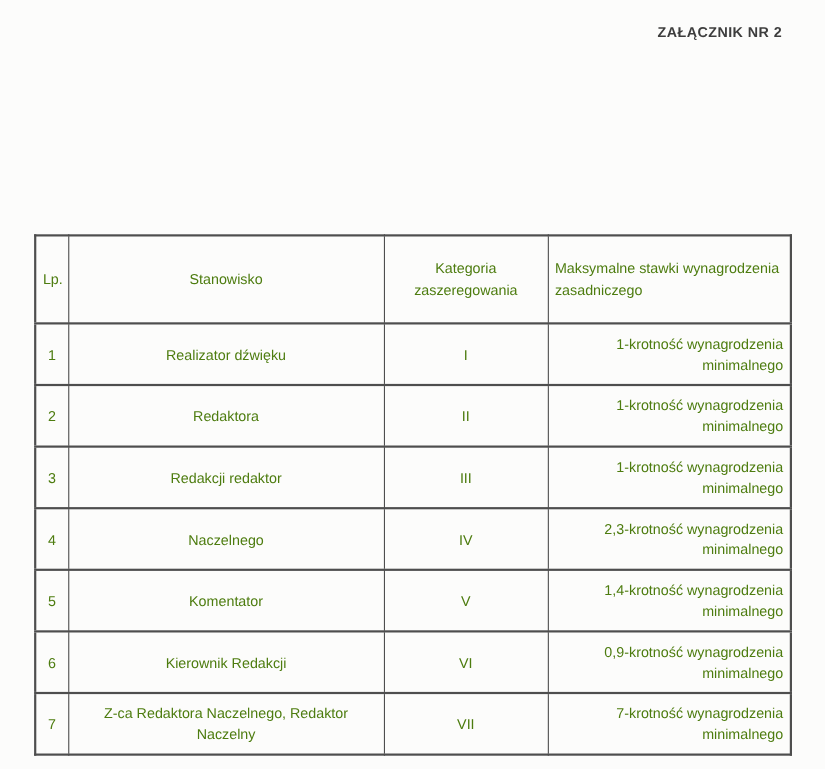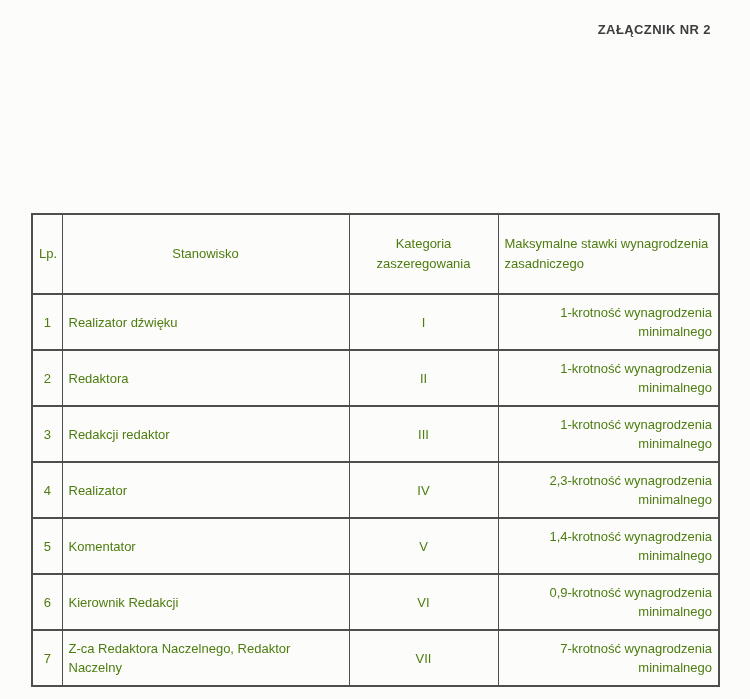--- a/index.html
+++ b/index.html
@@ -65,21 +65,21 @@
     height: 80px;
   }
   .main-table tr.data-row {
     height: 56px;
   }
   .col-lp      { width: 30px;  }
   .col-pos     { width: 287px; }
   .col-cat     { width: 149px; }
   .col-rate    { width: 221px; }
   .cell-lp   { text-align: center; padding: 2px 2px; }
-  .cell-pos  { text-align: left; padding-left: 8px; }
+  .cell-pos  { text-align: center; padding-left: 8px; }
   .cell-cat  { text-align: center; }
   .cell-rate { text-align: right; padding-right: 8px; }
   .header-row th { text-align: center; line-height: 20px; }
 </style>
 </head>
 <body>
 
 <div class="page">
 
   <div class="attachment-label"><span>ZAŁĄCZNIK NR 2</span></div>
@@ -118,21 +118,21 @@
 
       <tr class="data-row">
         <td class="cell-lp">3</td>
         <td class="cell-pos">Redakcji redaktor</td>
         <td class="cell-cat">III</td>
         <td class="cell-rate">1-krotność wynagrodzenia minimalnego</td>
       </tr>
 
       <tr class="data-row">
         <td class="cell-lp">4</td>
-        <td class="cell-pos">Realizator</td>
+        <td class="cell-pos">Naczelnego</td>
         <td class="cell-cat">IV</td>
         <td class="cell-rate">2,3-krotność wynagrodzenia minimalnego</td>
       </tr>
 
       <tr class="data-row">
         <td class="cell-lp">5</td>
         <td class="cell-pos">Komentator</td>
         <td class="cell-cat">V</td>
         <td class="cell-rate">1,4-krotność wynagrodzenia minimalnego</td>
       </tr>

